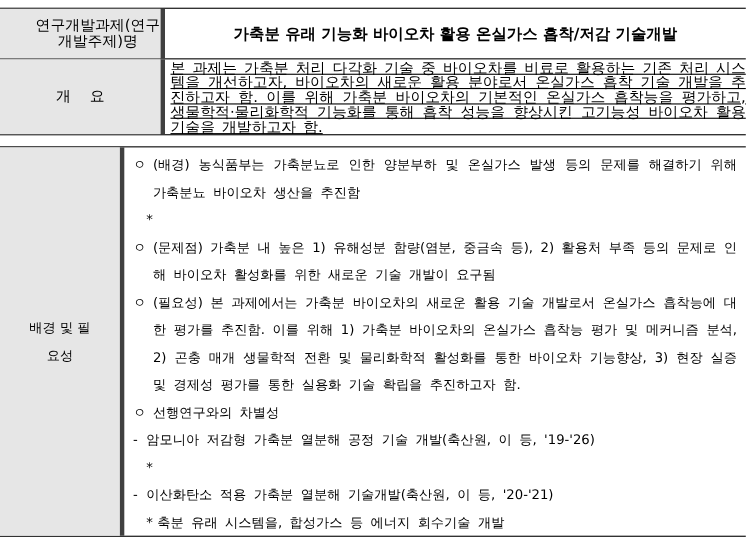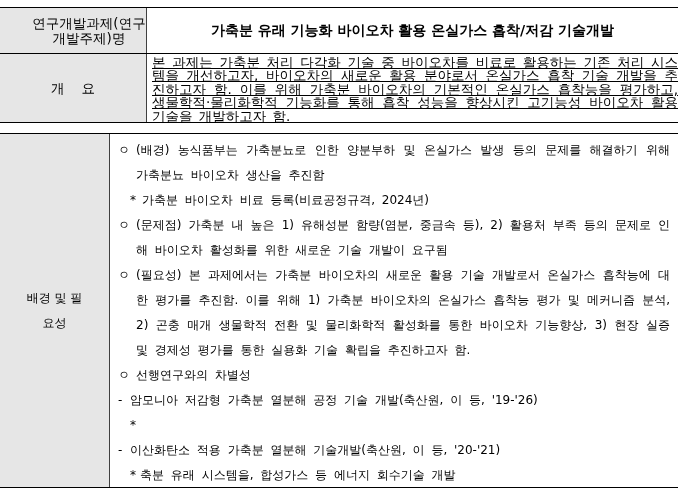--- a/index.html
+++ b/index.html
@@ -8,21 +8,21 @@
       font-family: "DejaVu Sans", sans-serif; color: #000;
     }
     .tbl { position: absolute; left: 0; border-collapse: collapse; }
     .top-tbl { top: 7px; width: 678px; border-top: 1.5px solid #000; border-bottom: 1.5px solid #000; }
     .bot-tbl { top: 133px; width: 678px; border-top: 1.5px solid #000; border-bottom: 1.5px solid #000; }
     .row { display: flex; }
     .cell-label {
       background: #e6e6e6; display: flex; align-items: center; justify-content: center;
       text-align: center; font-size: 13.5px; line-height: 15px;
     }
-    .cell-content { border-left: 1px solid #404040; }
+    .cell-content { border-left: 4px solid #404040; }
     .r1 { height: 45px; border-bottom: 1px solid #000; }
     .r1 .cell-label { width: 146px; }
     .r1 .cell-content { flex: 1; display: flex; align-items: center; justify-content: center; font-weight: bold; font-size: 14px; }
     .r2 { height: 68px; }
     .r2 .cell-label { width: 146px; letter-spacing: 0; }
     .r2 .cell-content {
       flex: 1; padding: 2px 0 0 5px; font-size: 13.5px; line-height: 13.4px;
       text-align: justify; text-align-last: left; text-decoration: underline; text-underline-offset: 1px;
       word-spacing: 2px;
     }
@@ -63,21 +63,20 @@
     <div class="cell-label">
       <span style="display:block;width:60px;">배경 및 필요성</span>
     </div>
     <div class="cell-content">
       <div class="para">
         <span class="mk">ㅇ</span>
         <span class="tx">(배경) 농식품부는 가축분뇨로 인한 양분부하 및 온실가스 발생 등의 문제를 해결하기 위해 가축분뇨 바이오차 생산을 추진함</span>
       </div>
       <div class="sub">
         <span class="mk">*</span>
-        <span class="tx spaced">가축분 바이오차 비료 등록(비료공정규격, 2024년)</span>
       </div>
       <div class="para">
         <span class="mk">ㅇ</span>
         <span class="tx">(문제점) 가축분 내 높은 1) 유해성분 함량(염분, 중금속 등), 2) 활용처 부족 등의 문제로 인해 바이오차 활성화를 위한 새로운 기술 개발이 요구됨</span>
       </div>
       <div class="para">
         <span class="mk">ㅇ</span>
         <span class="tx">(필요성) 본 과제에서는 가축분 바이오차의 새로운 활용 기술 개발로서 온실가스 흡착능에 대한 평가를 추진함. 이를 위해 1) 가축분 바이오차의 온실가스 흡착능 평가 및 메커니즘 분석, 2) 곤충 매개 생물학적 전환 및 물리화학적 활성화를 통한 바이오차 기능향상, 3) 현장 실증 및 경제성 평가를 통한 실용화 기술 확립을 추진하고자 함.</span>
       </div>
       <div class="para">

